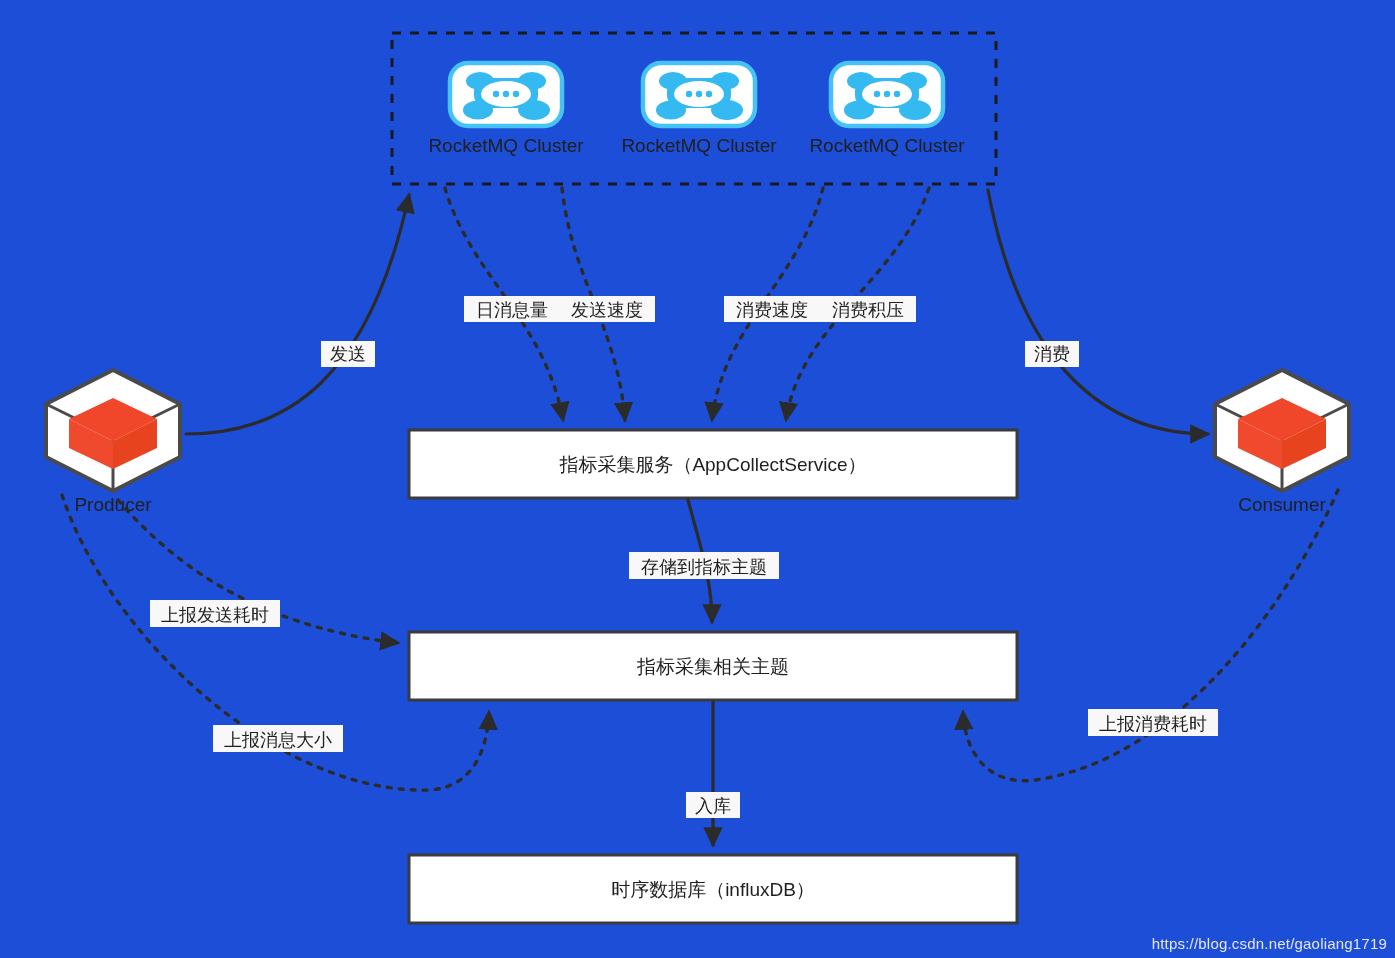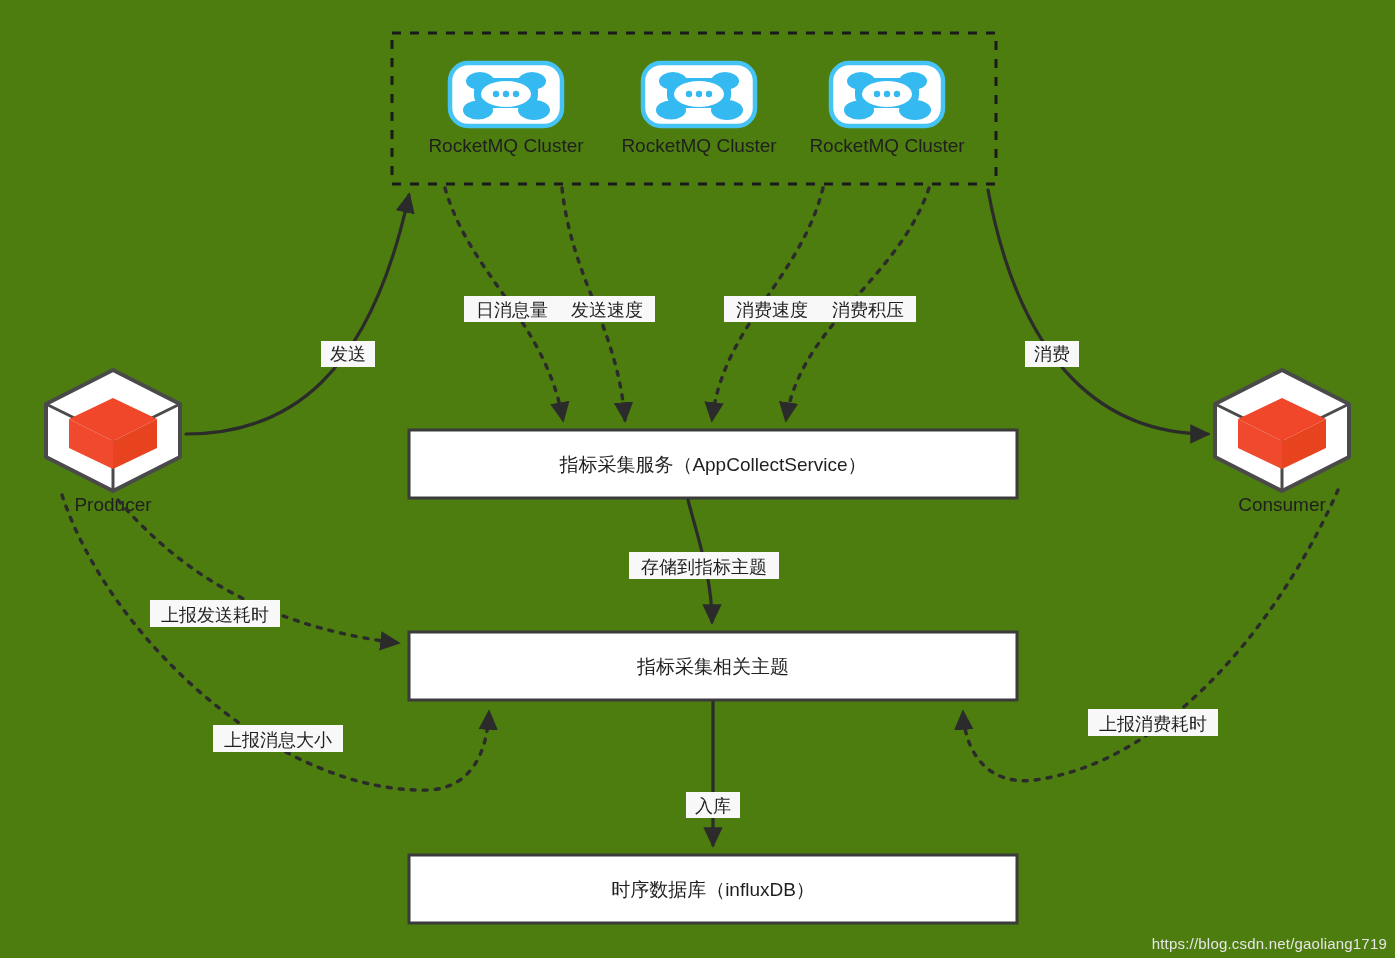--- a/index.html
+++ b/index.html
@@ -12,21 +12,21 @@
     font-family: "Liberation Sans", "DejaVu Sans", sans-serif;
     width: 1395px;
     height: 958px;
     overflow: hidden;
     position: relative;
   }
   #canvas-root {
     position: relative;
     width: 1395px;
     height: 958px;
-    background: #4d7c0f;
+    background: #1d4ed8;
   }
   svg#diagram {
     position: absolute;
     top: 0;
     left: 0;
     width: 1395px;
     height: 958px;
     display: block;
   }
   .box-rect {

